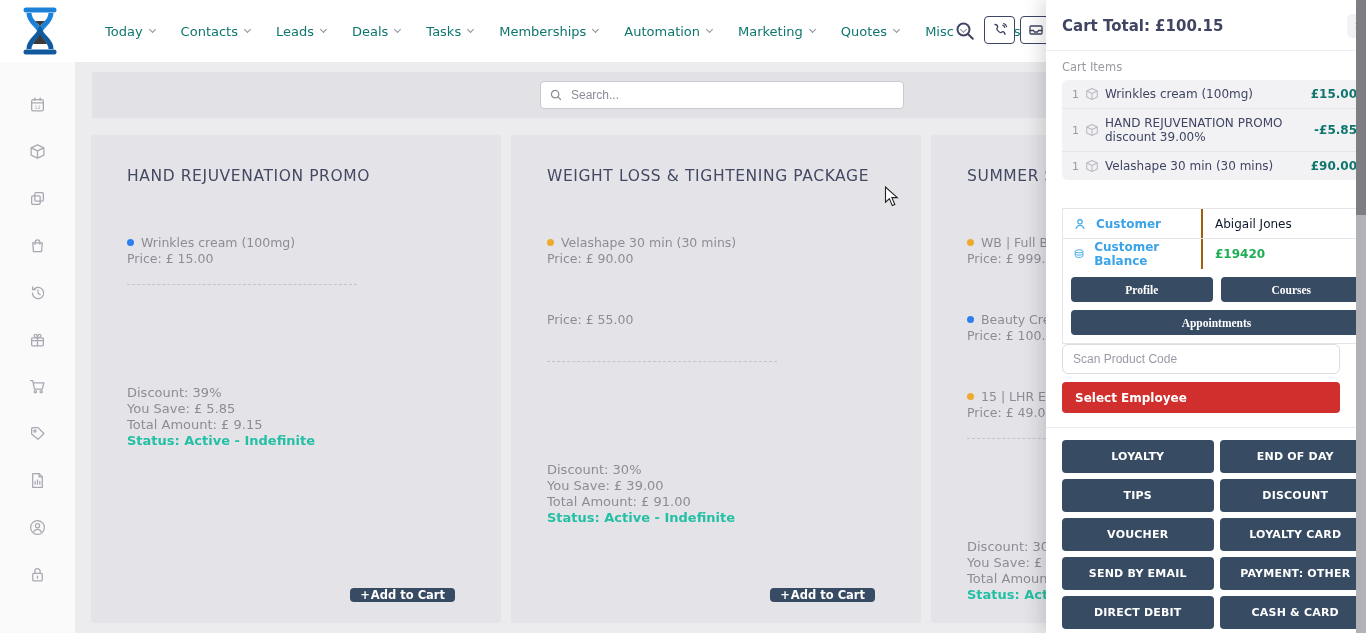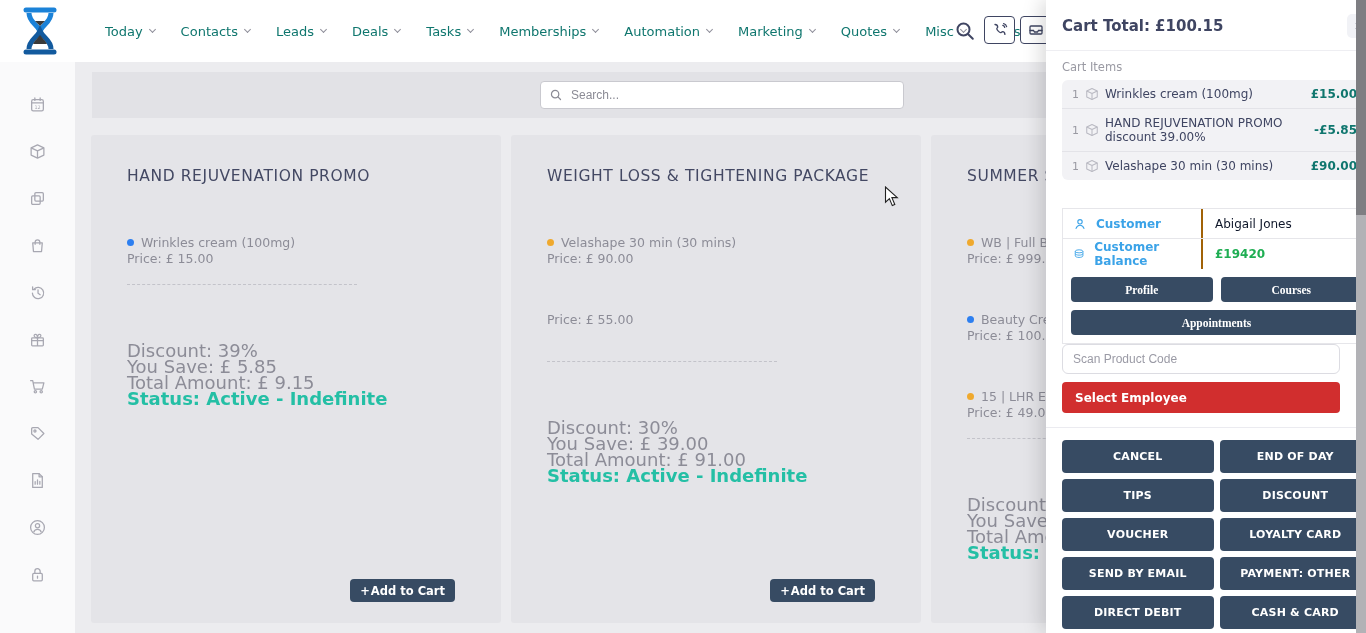--- a/index.html
+++ b/index.html
@@ -35,23 +35,23 @@
   .search-wrap svg { position:absolute; left:9px; top:7px; width:14px; height:14px; }
 
   .cards { position:absolute; left:16px; top:73px; display:flex; gap:10px; }
   .card { position:relative; width:410px; height:488px; background:#e4e4e8; border-radius:3px; }
   .card-title { position:absolute; left:36px; top:32px; font-size:15.5px; font-weight:500; color:#434863; letter-spacing:.6px; white-space:nowrap; }
   .card-items { padding:100px 20px 0 36px; }
   .citem { height:33px; margin-bottom:44px; font-size:12.5px; color:#8c8c97; line-height:16px; }
   .citem:last-child { margin-bottom:0; }
   .bullet { display:inline-block; width:7px; height:7px; border-radius:50%; margin-right:7px; vertical-align:1px; }
   .dash { margin:16px 0 0 36px; width:230px; border-top:1px dashed #c3c3ca; }
-  .card-summary { margin:58px 0 0 36px; font-size:18px; color:#8c8c97; line-height:16px; }
+  .card-summary { margin:100px 0 0 36px; font-size:13px; color:#8c8c97; line-height:16px; }
   .card-summary .status { color:#24bfa5; font-weight:600; }
-  .add-btn { position:absolute; right:46px; bottom:21px; height:23px; padding:0 10px; background:#374b63; color:#fff;
+  .add-btn { position:absolute; right:46px; bottom:21px; height:14px; padding:0 10px; background:#374b63; color:#fff;
     border:none; border-radius:4px; font-size:11.5px; font-weight:700; cursor:pointer;
     font-family:"DejaVu Sans","Liberation Sans",sans-serif; }
   .add-btn .plus { font-weight:700; margin-right:1px; }
 
   
   .cart-panel { position:absolute; left:1046px; top:0; width:341px; height:633px; background:#fff; z-index:20;
     box-shadow:-5px 0 18px rgba(0,0,0,.15); overflow:hidden; }
   .panel-head { display:flex; justify-content:space-between; align-items:center; padding:14px 16px 12px; border-bottom:1px solid #eeeef2; }
   .panel-title { font-size:15px; font-weight:600; color:#3f4562; }
   .close-btn { width:24px; height:24px; background:#f1f2f6; border:none; border-radius:5px; color:#3f4562;
@@ -447,21 +447,21 @@
       <button class="navy-sm full">Appointments</button>
     </div>
   </div>
 
   <input class="scan-input" type="text" placeholder="Scan Product Code" style="">
   <button class="select-emp">Select Employee</button>
   <hr class="panel-div">
 
   <div class="actions">
 
-      <button class="action-btn">CANCEL</button>
+      <button class="action-btn">LOYALTY</button>
 
       <button class="action-btn">END OF DAY</button>
 
       <button class="action-btn">TIPS</button>
 
       <button class="action-btn">DISCOUNT</button>
 
       <button class="action-btn">VOUCHER</button>
 
       <button class="action-btn">LOYALTY CARD</button>

